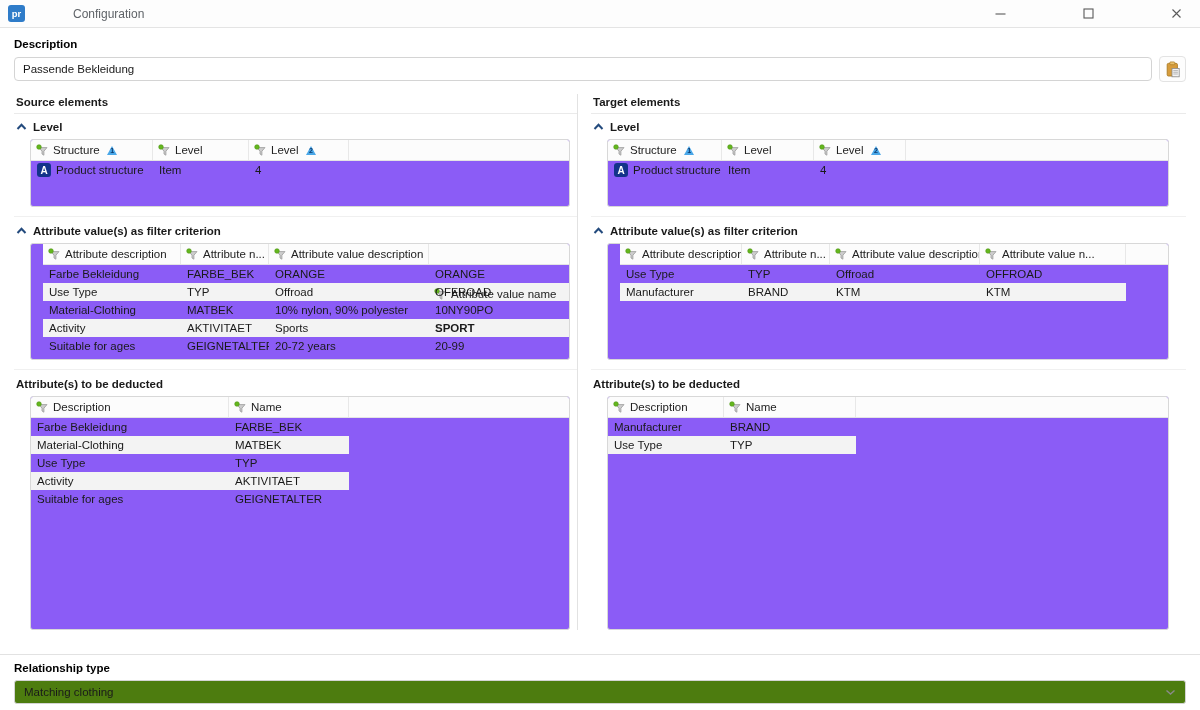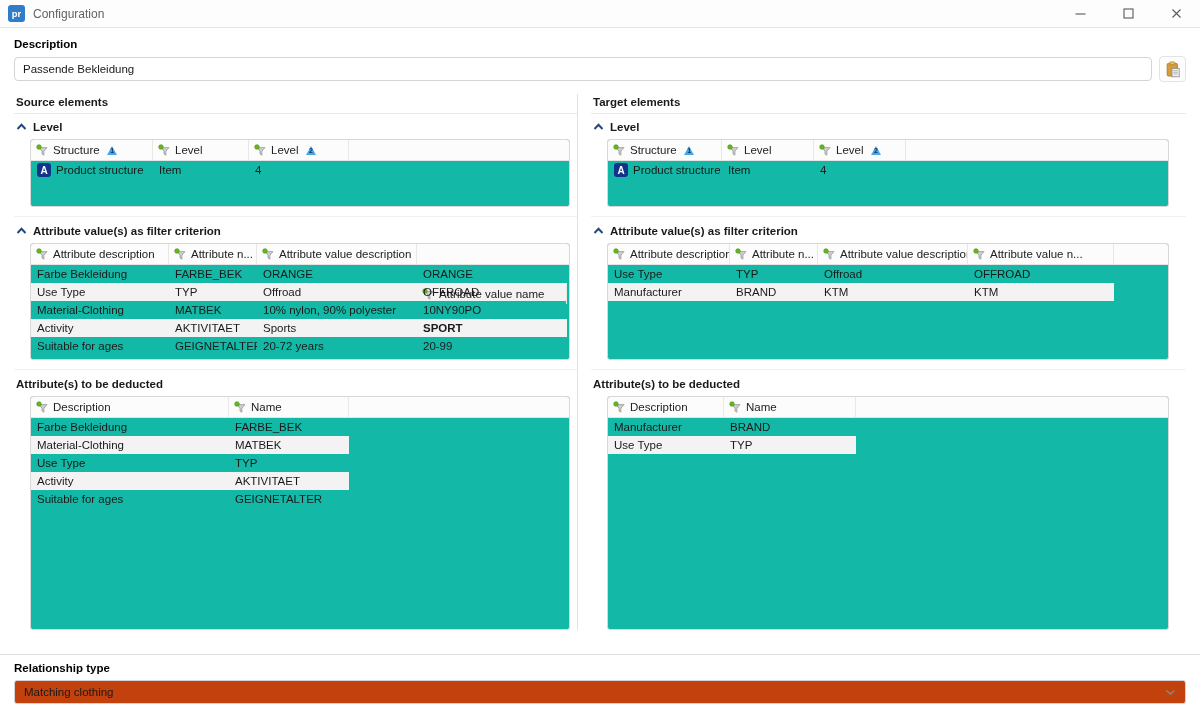--- a/index.html
+++ b/index.html
@@ -4,21 +4,21 @@
 <style>
   * { box-sizing: border-box; }
   html,body { margin:0; padding:0; }
   body {
     width:1200px; height:710px; overflow:hidden;
     background:#ffffff; color:#1a1a1a;
     font-family:"Liberation Sans", sans-serif;
   }
   
   .titlebar { height:28px; display:flex; align-items:center; padding:0 6px 0 8px;
-              background:#fdfdfd; border-bottom:1px solid #e4e4e4; }
+              background:#fdfdfd; border-bottom:1px solid #e4e4e4;gap:40px; }
   .appicon { width:17px; height:17px; border-radius:3px; background:#2f7cc9; color:#fff;
              font-size:9.5px; font-weight:bold; display:flex; align-items:center; justify-content:center; }
   .wtitle { font-size:12px; color:#5f6368; margin-left:8px; flex:1; }
   .winbtn { width:36px; height:27px; display:flex; align-items:center; justify-content:center;
             background:none; border:none; color:#555; margin-left:12px; cursor:default; }
   
   .content { padding:10px 14px 0 14px; }
   .bold-label { font-size:11.5px; font-weight:bold; color:#000; }
   .desc-row { display:flex; align-items:center; margin-top:6px; }
   .desc-input { flex:1; height:24px; border:1px solid #d4d4d4; border-radius:4px;
@@ -30,23 +30,23 @@
   .panels { display:flex; margin-top:12px; }
   .panel { }
   .panel.left  { width:564px; border-right:1px solid #e2e2e2; }
   .panel.right { flex:1; padding-left:13px; }
   .panel-title { font-size:11.5px; font-weight:bold; padding:2px 0 5px 2px; border-bottom:1px solid #eaeaea; }
   .section { padding-top:7px; }
   .section.sep { border-top:1px solid #f0f0f0; margin-top:9px; padding-top:8px; }
   .sec-head { display:flex; align-items:center; gap:6px; font-size:11.5px; font-weight:bold; padding-left:2px; }
   .caret { display:inline-flex; width:11px; }
   
-  .tbl { border:1px solid #d8d8d8; border-radius:3px; background:#14b8a6; margin:6px 0 0 16px; overflow:hidden; }
+  .tbl { border:1px solid #d8d8d8; border-radius:3px; background:#8b5cf6; margin:6px 0 0 16px; overflow:hidden; }
   .tbl.level    { height:68px; }
-  .tbl.filter   { height:117px; }
+  .tbl.filter   { height:117px;padding-left:12px; }
   .tbl.deducted { height:234px; }
   .panel.left  .tbl { width:540px; }
   .panel.right .tbl { width:562px; }
   .tbl-head { display:flex; height:21px; border-bottom:1px solid #e4e4e4; background:#fcfcfc; }
   .th { display:flex; align-items:center; gap:4px; padding-left:5px; height:100%;
         border-right:1px solid #e8e8e8; font-size:11.5px; color:#222;
         white-space:nowrap; overflow:hidden; flex:none; }
   .th-label { overflow:hidden; text-overflow:clip; }
   .tr { display:flex; height:18px; align-items:center; }
   .tr.alt { background:#f3f3f3; }
@@ -57,21 +57,21 @@
             justify-content:center; margin-right:5px; flex:none; }
   .funnel { display:inline-flex; flex:none; }
   .sort { position:relative; width:11px; height:10px; margin-left:3px; flex:none; }
   .tri { position:absolute; left:0; bottom:0; width:0; height:0;
          border-left:5.5px solid transparent; border-right:5.5px solid transparent;
          border-bottom:9px solid #49a7e8; }
   .num { position:absolute; left:0; right:0; bottom:0; text-align:center;
          font-size:7px; font-weight:bold; color:#0d3a6e; line-height:8.5px; }
   
   .rel-section { margin:24px -14px 0 -14px; border-top:1px solid #e2e2e2; padding:7px 14px 0 14px; }
-  .dropdown { height:24px; border:1px solid #d4d4d4; border-radius:3px; background:#c2410c;
+  .dropdown { height:24px; border:1px solid #d4d4d4; border-radius:3px; background:#4d7c0f;
               display:flex; align-items:center; justify-content:space-between;
               padding:0 9px; font-size:11.5px; margin-top:6px; }
 </style>
 </head>
 <body>
 
 <div class="titlebar">
   <span class="appicon">pr</span>
   <span class="wtitle">Configuration</span>
   <button class="winbtn">

